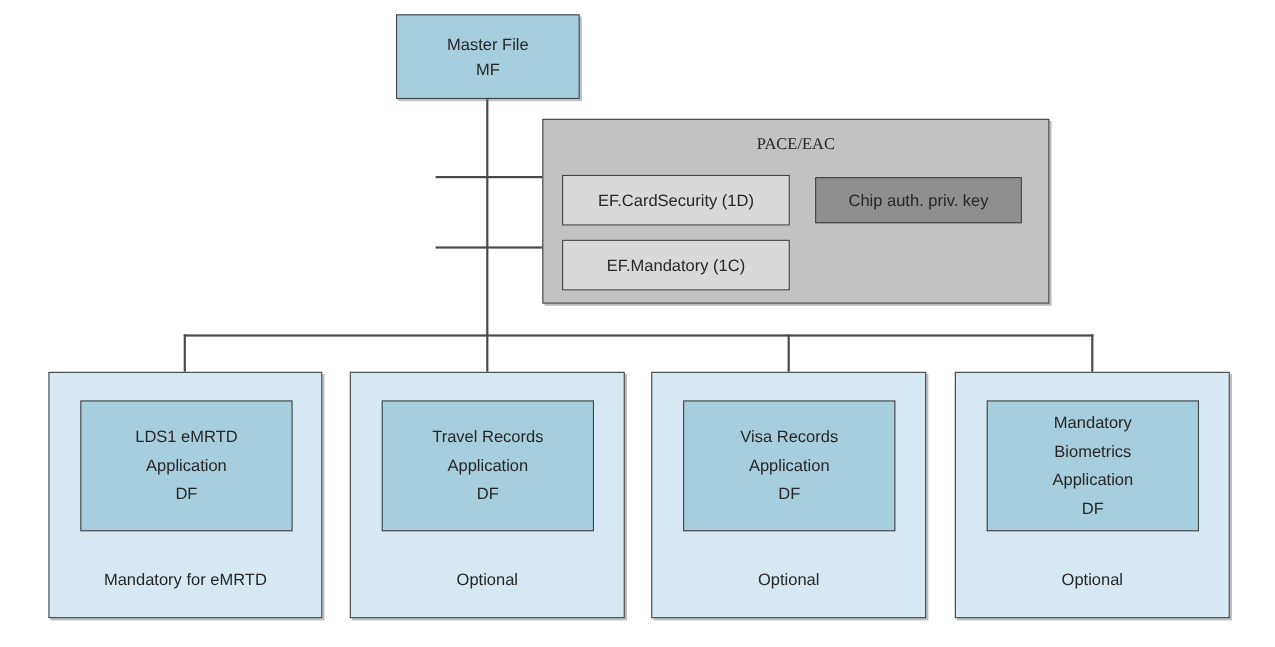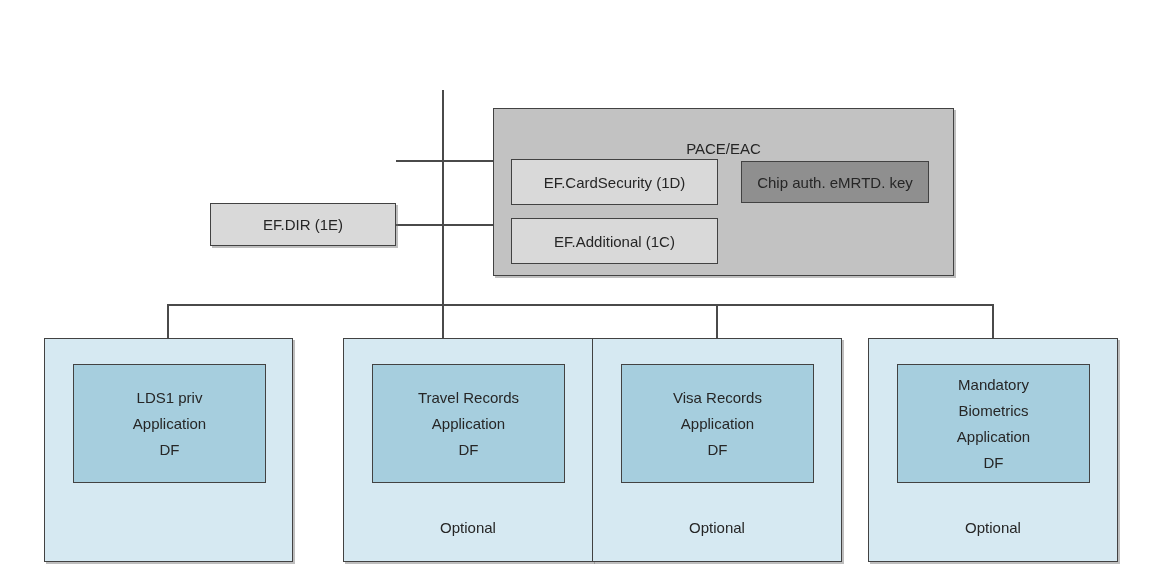--- a/index.html
+++ b/index.html
@@ -56,31 +56,32 @@
   .ef-dir { left: 210px; top: 203px; width: 186px; height: 43px; }
 
   
   .pace-group {
     left: 493px; top: 108px; width: 461px; height: 168px;
     display: block;
   }
   .pace-title {
     display: block;
     text-align: center;
-    padding-top: 31px;
+    padding-top: 14px;
+    font-family: Liberation Serif, serif;
   }
   .pace-group .node { box-shadow: none; }
   .card-security { left: 17px;  top: 50px;  width: 207px; height: 46px; }
   .chip-auth     { left: 247px; top: 52px;  width: 188px; height: 42px; }
   .card-access   { left: 17px;  top: 109px; width: 207px; height: 46px; }
 
   
   .app { top: 338px; width: 250px; height: 224px; display: block; }
   .app-0 { left: 44px; width: 249px; }
-  .app-1 { left: 318px; margin-left: 25px; }
+  .app-1 { left: 318px; }
   .app-2 { left: 592px; }
   .app-3 { left: 868px; }
   .app-inner {
     left: 28px; top: 25px; width: 193px; height: 119px;
     line-height: 26px;
     box-shadow: none;
   }
   .app-note {
     position: absolute;
     left: 0; right: 0; top: 180px;
@@ -93,35 +94,37 @@
 <div class="canvas">
 
   <div class="line trunk"></div>
   <div class="line conn-atr"></div>
   <div class="line conn-dir"></div>
   <div class="line dist"></div>
   <div class="line stub-1"></div>
   <div class="line stub-3"></div>
   <div class="line stub-4"></div>
 
+  <div class="node blue master multiline">Master File
+MF</div>
 
 
-  <div class="node lgray ef-dir">EF.DIR (1E)</div>
 
   <div class="node cgray pace-group">
     <span class="pace-title">PACE/EAC</span>
     <div class="node lgray card-security">EF.CardSecurity (1D)</div>
-    <div class="node dgray chip-auth">Chip auth. eMRTD. key</div>
-    <div class="node lgray card-access">EF.Additional (1C)</div>
+    <div class="node dgray chip-auth">Chip auth. priv. key</div>
+    <div class="node lgray card-access">EF.Mandatory (1C)</div>
   </div>
 
   <div class="node pale app app-0">
-    <div class="node blue app-inner multiline">LDS1 priv
+    <div class="node blue app-inner multiline">LDS1 eMRTD
 Application
 DF</div>
+    <div class="app-note">Mandatory for eMRTD</div>
   </div>
 
   <div class="node pale app app-1">
     <div class="node blue app-inner multiline">Travel Records
 Application
 DF</div>
     <div class="app-note">Optional</div>
   </div>
 
   <div class="node pale app app-2">

